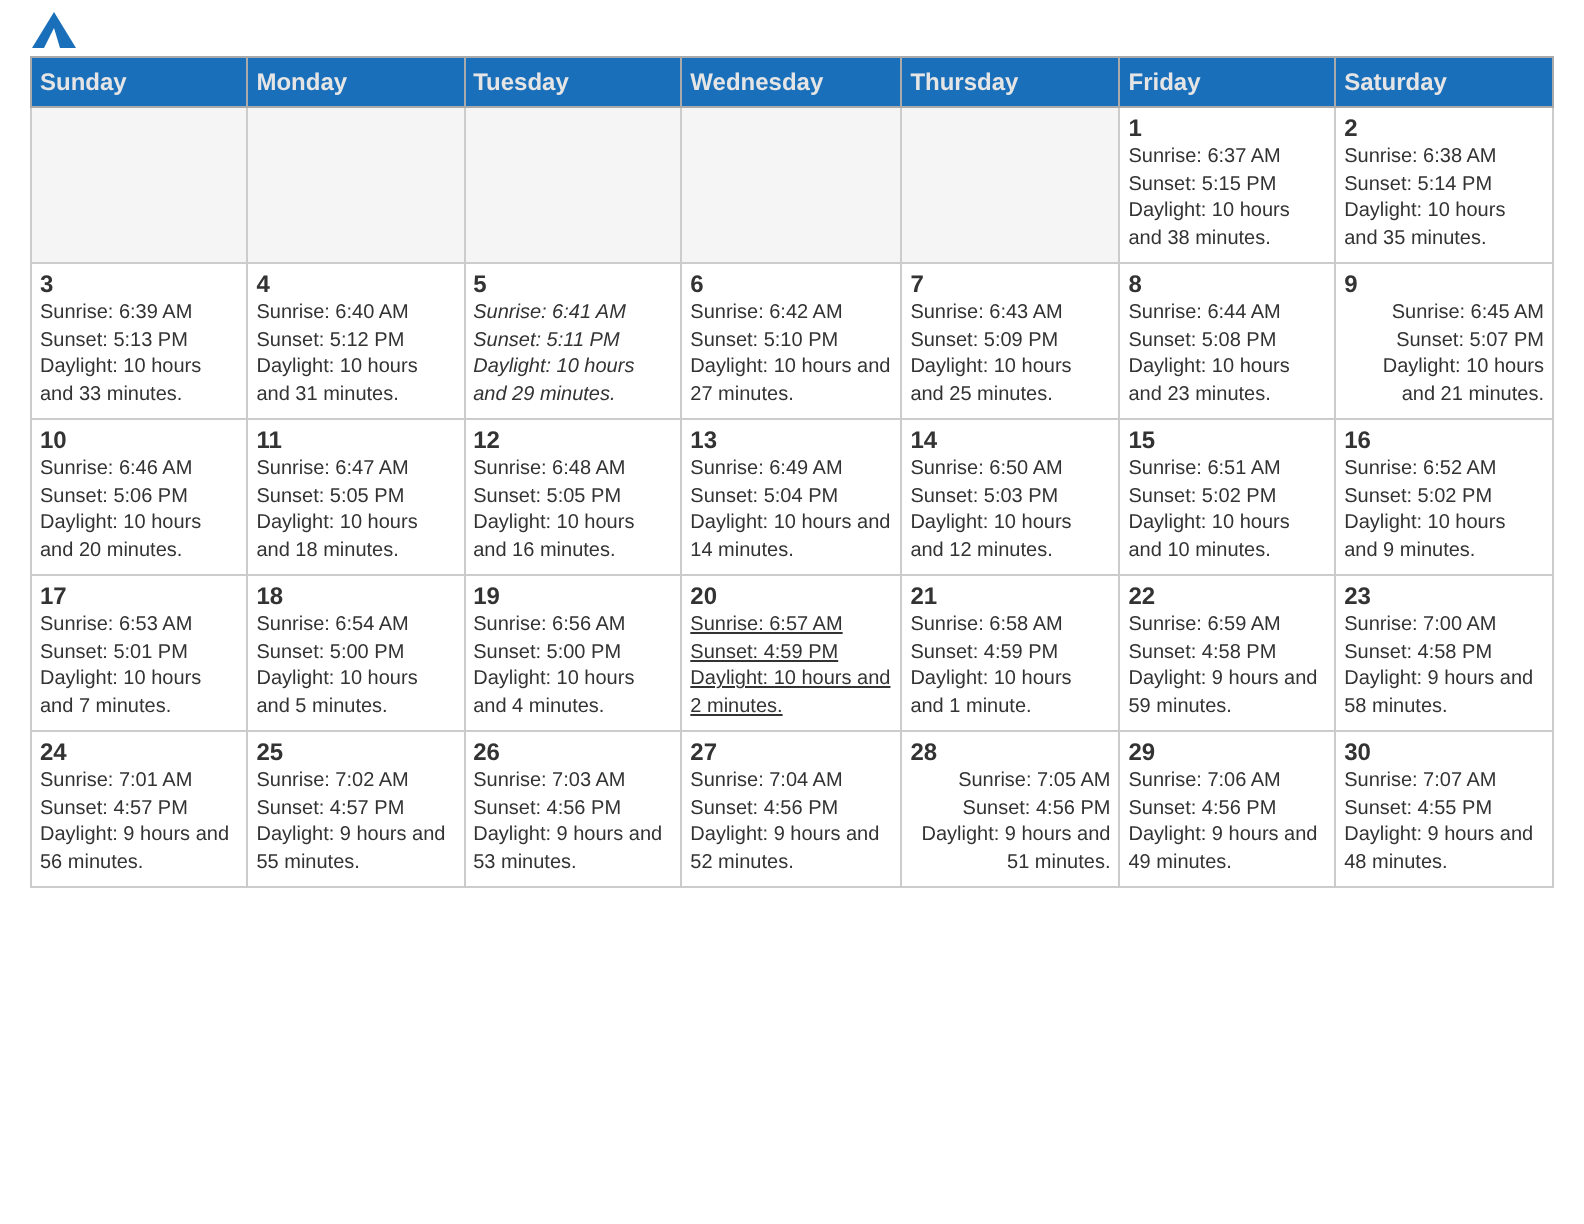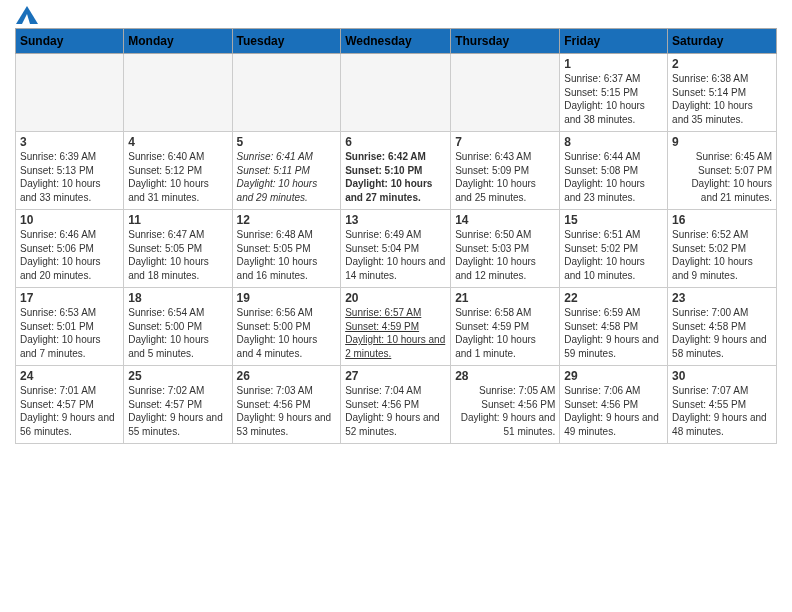--- a/index.html
+++ b/index.html
@@ -35,21 +35,21 @@
     .location {
       font-size: 14px;
       color: #555;
     }
     .calendar {
       width: 100%;
       border-collapse: collapse;
     }
     .calendar th {
       background: #1a6fba;
-      color: #000000;
+      color: #e5e5e5;
       font-size: 12px;
       padding: 5px 4px;
       text-align: left;
       border: 1px solid #aaa;
       font-weight: bold;
     }
     .calendar td {
       vertical-align: top;
       border: 1px solid #ccc;
       padding: 3px 4px;
@@ -146,21 +146,21 @@
 Daylight: 10 hours and 31 minutes.</div>
           </td>
           <td>
             <span class="day-number">5</span>
             <div class="day-info" style="white-space: pre-line; font-style: italic;">Sunrise: 6:41 AM
 Sunset: 5:11 PM
 Daylight: 10 hours and 29 minutes.</div>
           </td>
           <td>
             <span class="day-number">6</span>
-            <div class="day-info" style="white-space: pre-line; font-weight: bold;">Sunrise: 6:42 AM
+            <div class="day-info" style="white-space: pre-line;">Sunrise: 6:42 AM
 Sunset: 5:10 PM
 Daylight: 10 hours and 27 minutes.</div>
           </td>
           <td>
             <span class="day-number">7</span>
             <div class="day-info" style="white-space: pre-line;">Sunrise: 6:43 AM
 Sunset: 5:09 PM
 Daylight: 10 hours and 25 minutes.</div>
           </td>
           <td>

